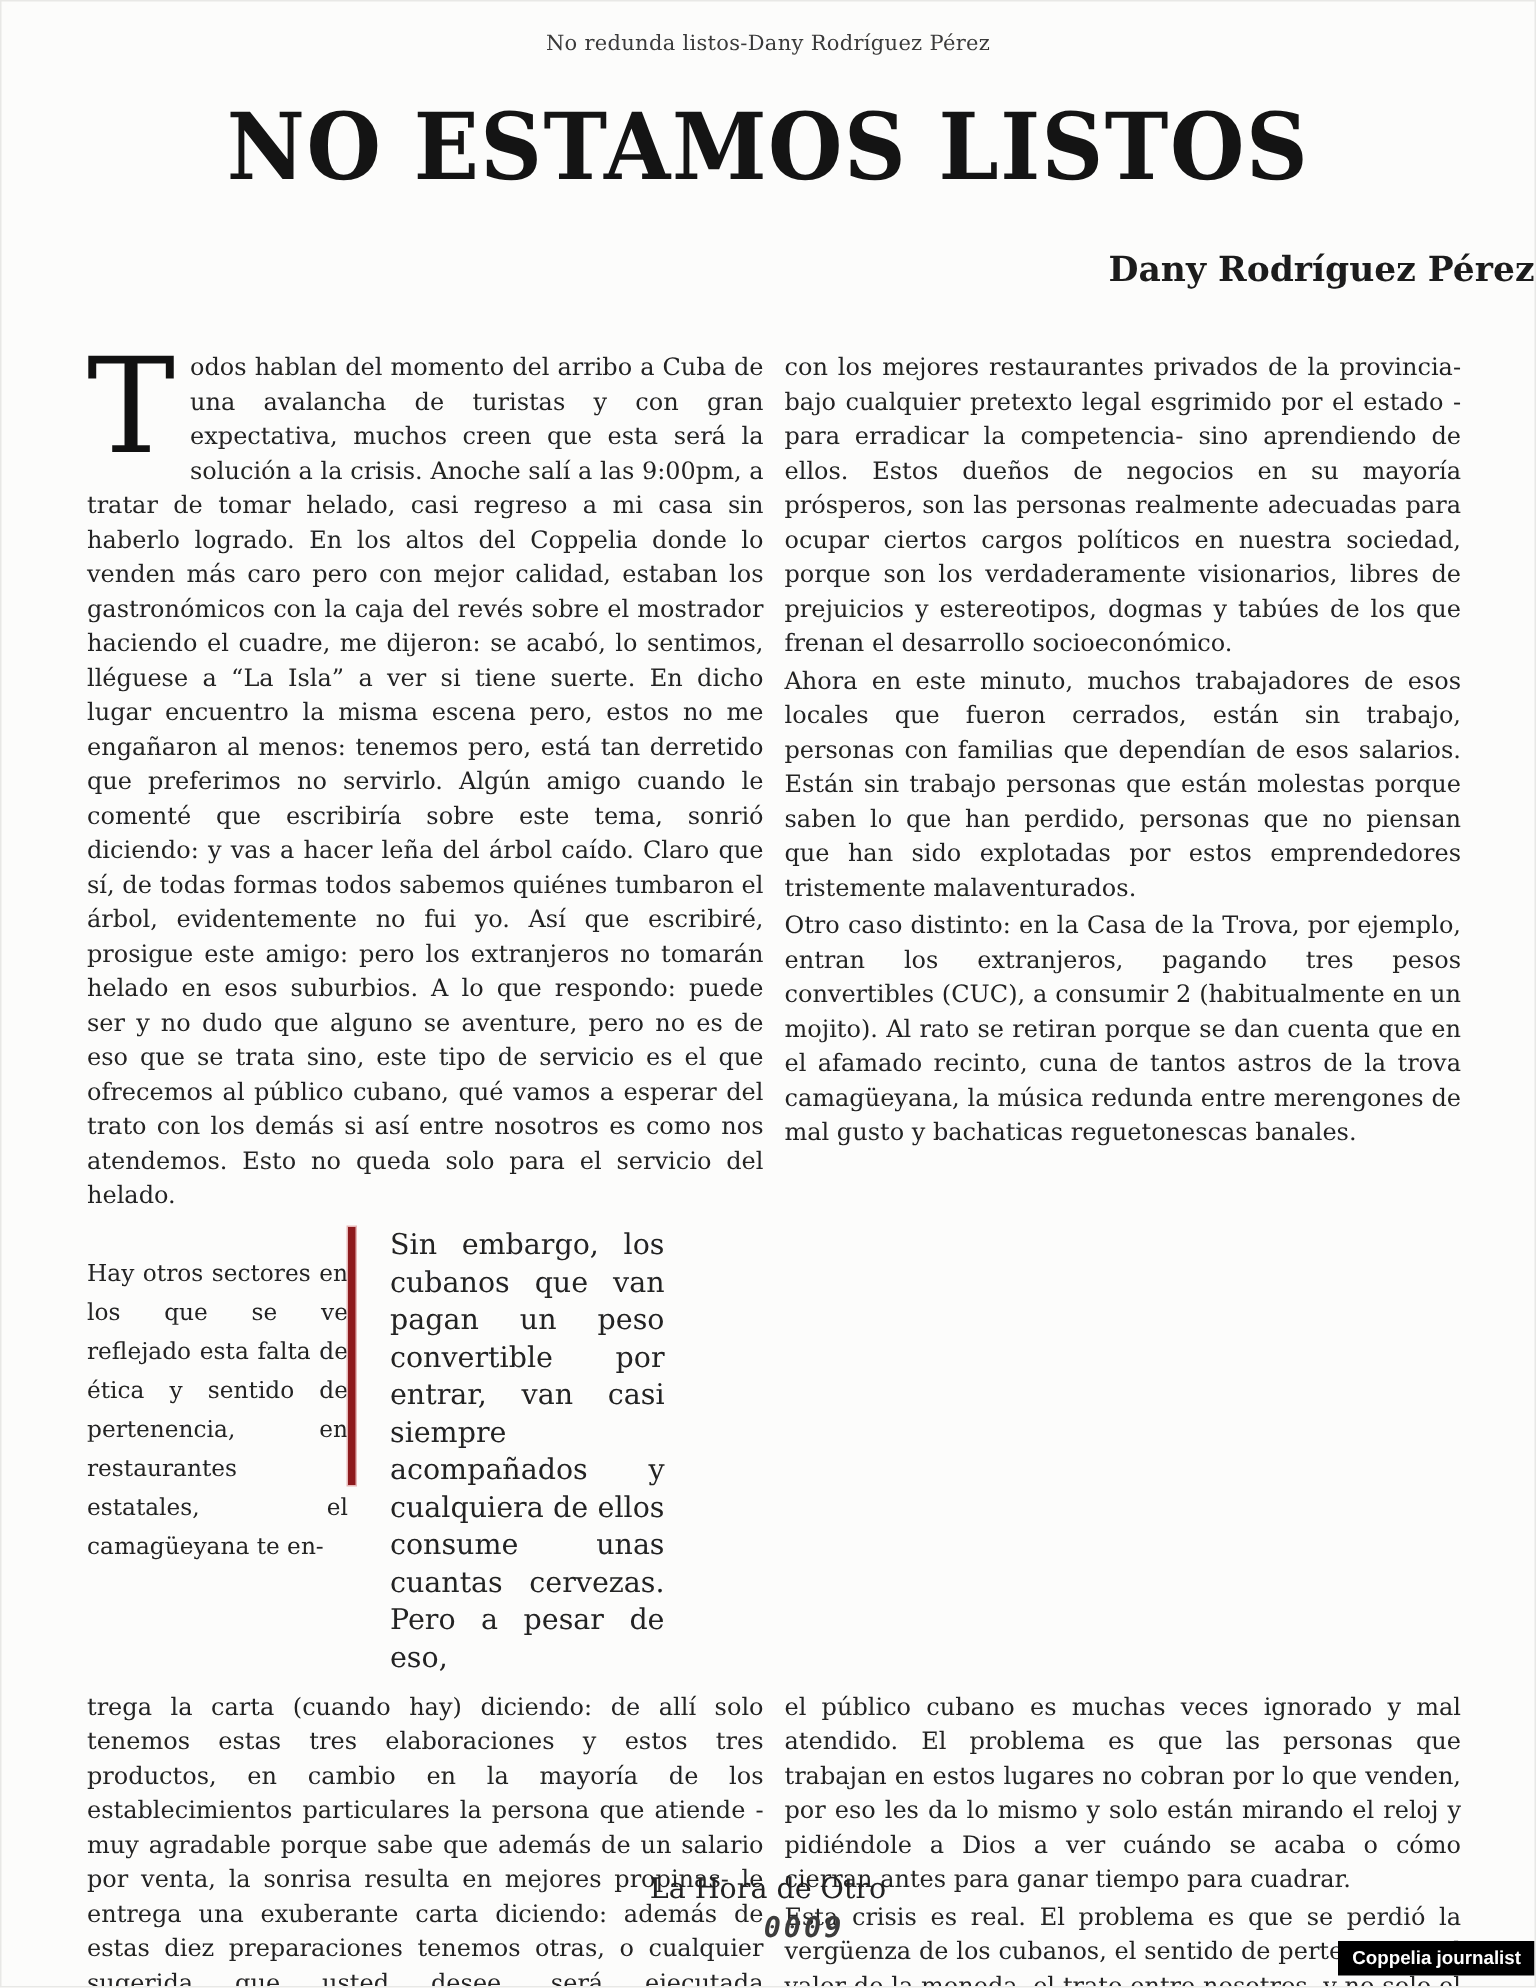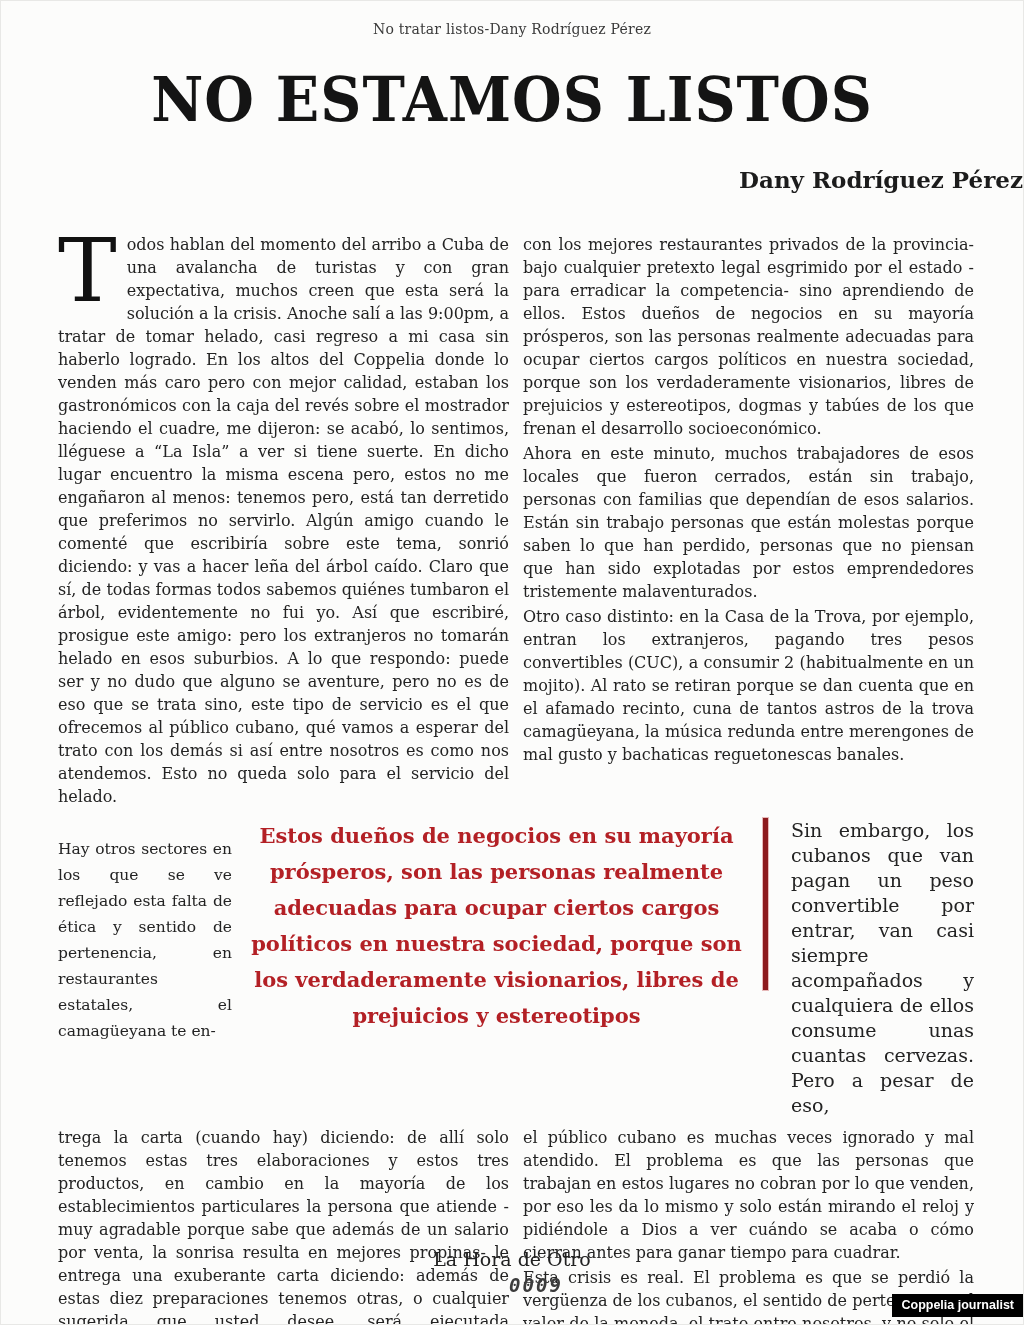--- a/index.html
+++ b/index.html
@@ -138,42 +138,41 @@
     font-weight:bold;
     font-size:12.5px;
     padding:4px 9px 5px 9px;
   }
 </style>
 </head>
 <body>
 
 <div class="page">
 
-  <div class="running-header">No tratar listos-Dany Rodríguez Pérez</div>
+  <div class="running-header">No redunda listos-Dany Rodríguez Pérez</div>
 
   <h1 class="title">NO ESTAMOS LISTOS</h1>
 
   <div class="author">Dany Rodríguez Pérez</div>
 
   <div class="body-wrap">
 
     <div class="body-grid first">
       <div class="col">
         <p><span class="dropcap">T</span><span>odos hablan del momento del arribo a Cuba de una avalancha de turistas y con gran expectativa, muchos creen que esta será la solución a la crisis. Anoche salí a las 9:00pm, a tratar de tomar helado, casi regreso a mi casa sin haberlo logrado. En los altos del Coppelia donde lo venden más caro pero con mejor calidad, estaban los gastronómicos con la caja del revés sobre el mostrador haciendo el cuadre, me dijeron: se acabó, lo sentimos, lléguese a “La Isla” a ver si tiene suerte. En dicho lugar encuentro la misma escena pero, estos no me engañaron al menos: tenemos pero, está tan derretido que preferimos no servirlo. Algún amigo cuando le comenté que escribiría sobre este tema, sonrió diciendo: y vas a hacer leña del árbol caído. Claro que sí, de todas formas todos sabemos quiénes tumbaron el árbol, evidentemente no fui yo. Así que escribiré, prosigue este amigo: pero los extranjeros no tomarán helado en esos suburbios. A lo que respondo: puede ser y no dudo que alguno se aventure, pero no es de eso que se trata sino, este tipo de servicio es el que ofrecemos al público cubano, qué vamos a esperar del trato con los demás si así entre nosotros es como nos atendemos. Esto no queda solo para el servicio del helado.</span></p>
       </div>
       <div class="col">
         <p>con los mejores restaurantes privados de la provincia- bajo cualquier pretexto legal esgrimido por el estado -para erradicar la competencia- sino aprendiendo de ellos. Estos dueños de negocios en su mayoría prósperos, son las personas realmente adecuadas para ocupar ciertos cargos políticos en nuestra sociedad, porque son los verdaderamente visionarios, libres de prejuicios y estereotipos, dogmas y tabúes de los que frenan el desarrollo socioeconómico.</p>
         <p>Ahora en este minuto, muchos trabajadores de esos locales que fueron cerrados, están sin trabajo, personas con familias que dependían de esos salarios. Están sin trabajo personas que están molestas porque saben lo que han perdido, personas que no piensan que han sido explotadas por estos emprendedores tristemente malaventurados.</p>
         <p>Otro caso distinto: en la Casa de la Trova, por ejemplo, entran los extranjeros, pagando tres pesos convertibles (CUC), a consumir 2 (habitualmente en un mojito). Al rato se retiran porque se dan cuenta que en el afamado recinto, cuna de tantos astros de la trova camagüeyana, la música redunda entre merengones de mal gusto y bachaticas reguetonescas banales.</p>
       </div>
     </div>
 
     <div class="mid-band">
       <div class="narrow-left">Hay otros sectores en los que se ve reflejado esta falta de ética y sentido de pertenencia, en restaurantes estatales, el camagüeyana te en-</div>
-      <div class="pull-quote">Estos dueños de negocios en su mayoría prósperos, son las personas realmente adecuadas para ocupar ciertos cargos políticos en nuestra sociedad, porque son los verdaderamente visionarios, libres de prejuicios y estereotipos</div>
       <div class="red-rule"></div>
       <div class="narrow-right">Sin embargo, los cubanos que van pagan un peso convertible por entrar, van casi siempre acompañados y cualquiera de ellos consume unas cuantas cervezas. Pero a pesar de eso,</div>
     </div>
 
     <div class="band-spacer"></div>
 
     <div class="body-grid">
       <div class="col">
         <p>trega la carta (cuando hay) diciendo: de allí solo tenemos estas tres elaboraciones y estos tres productos, en cambio en la mayoría de los establecimientos particulares la persona que atiende -muy agradable porque sabe que además de un salario por venta, la sonrisa resulta en mejores propinas- le entrega una exuberante carta diciendo: además de estas diez preparaciones tenemos otras, o cualquier sugerida que usted desee, será ejecutada magistralmente por nuestro chef.</p>
         <p>Esto no se logra auditando, expropiando forzosamente y cerrando locales a particulares –como se hizo hace unos meses</p>

